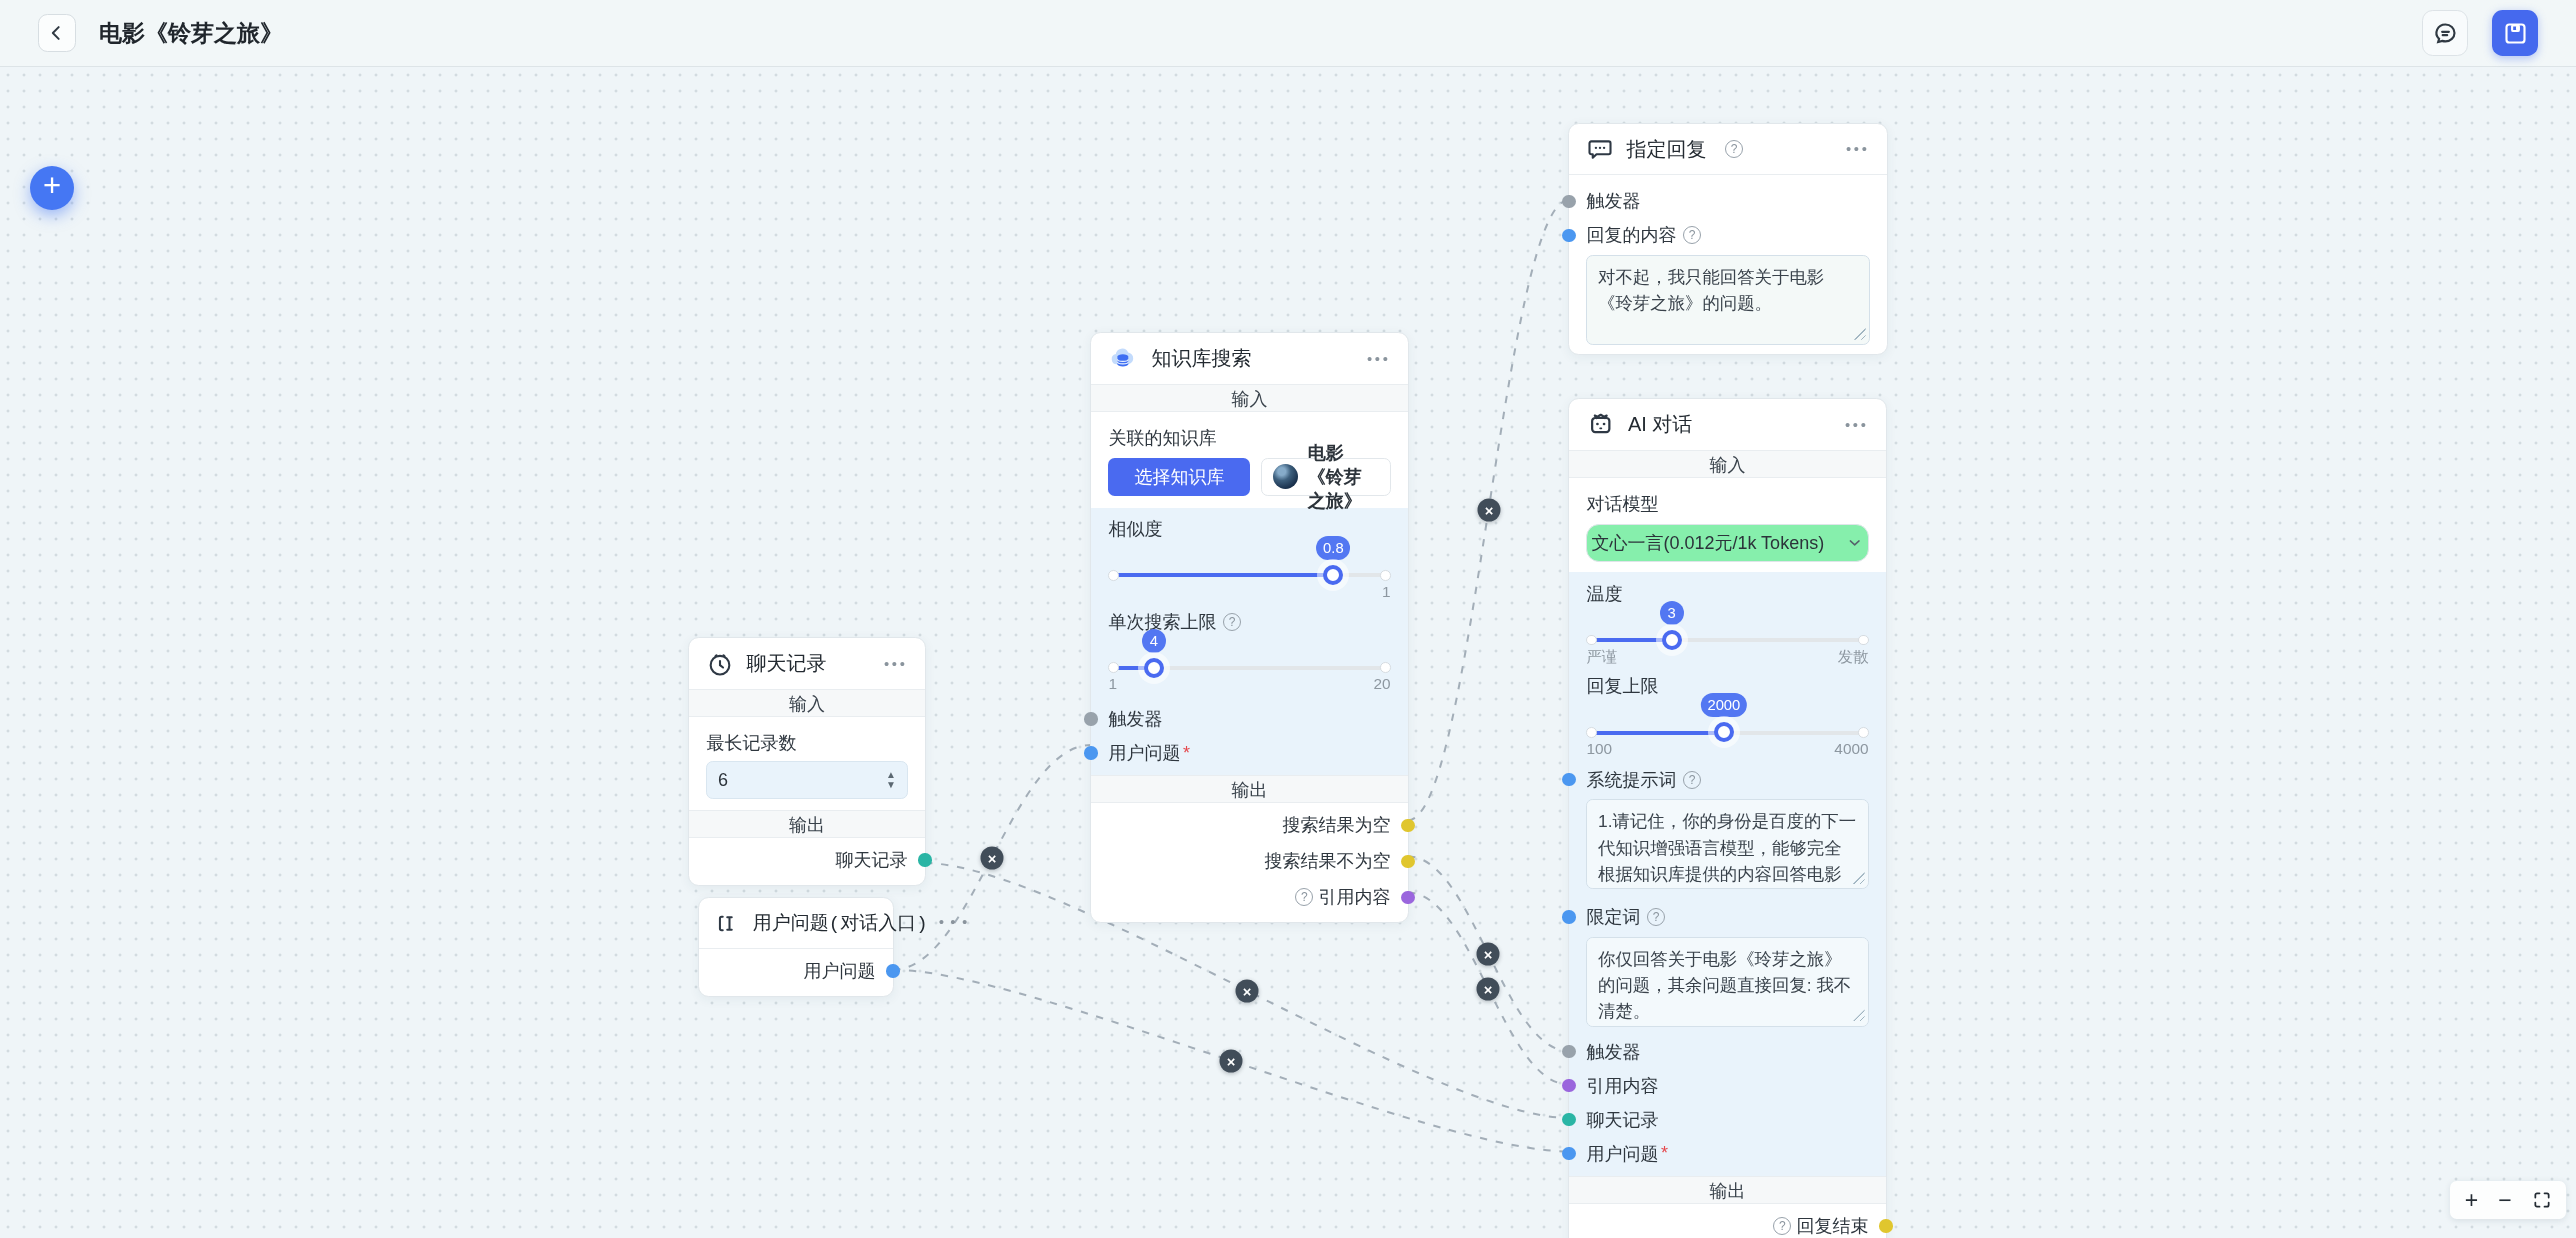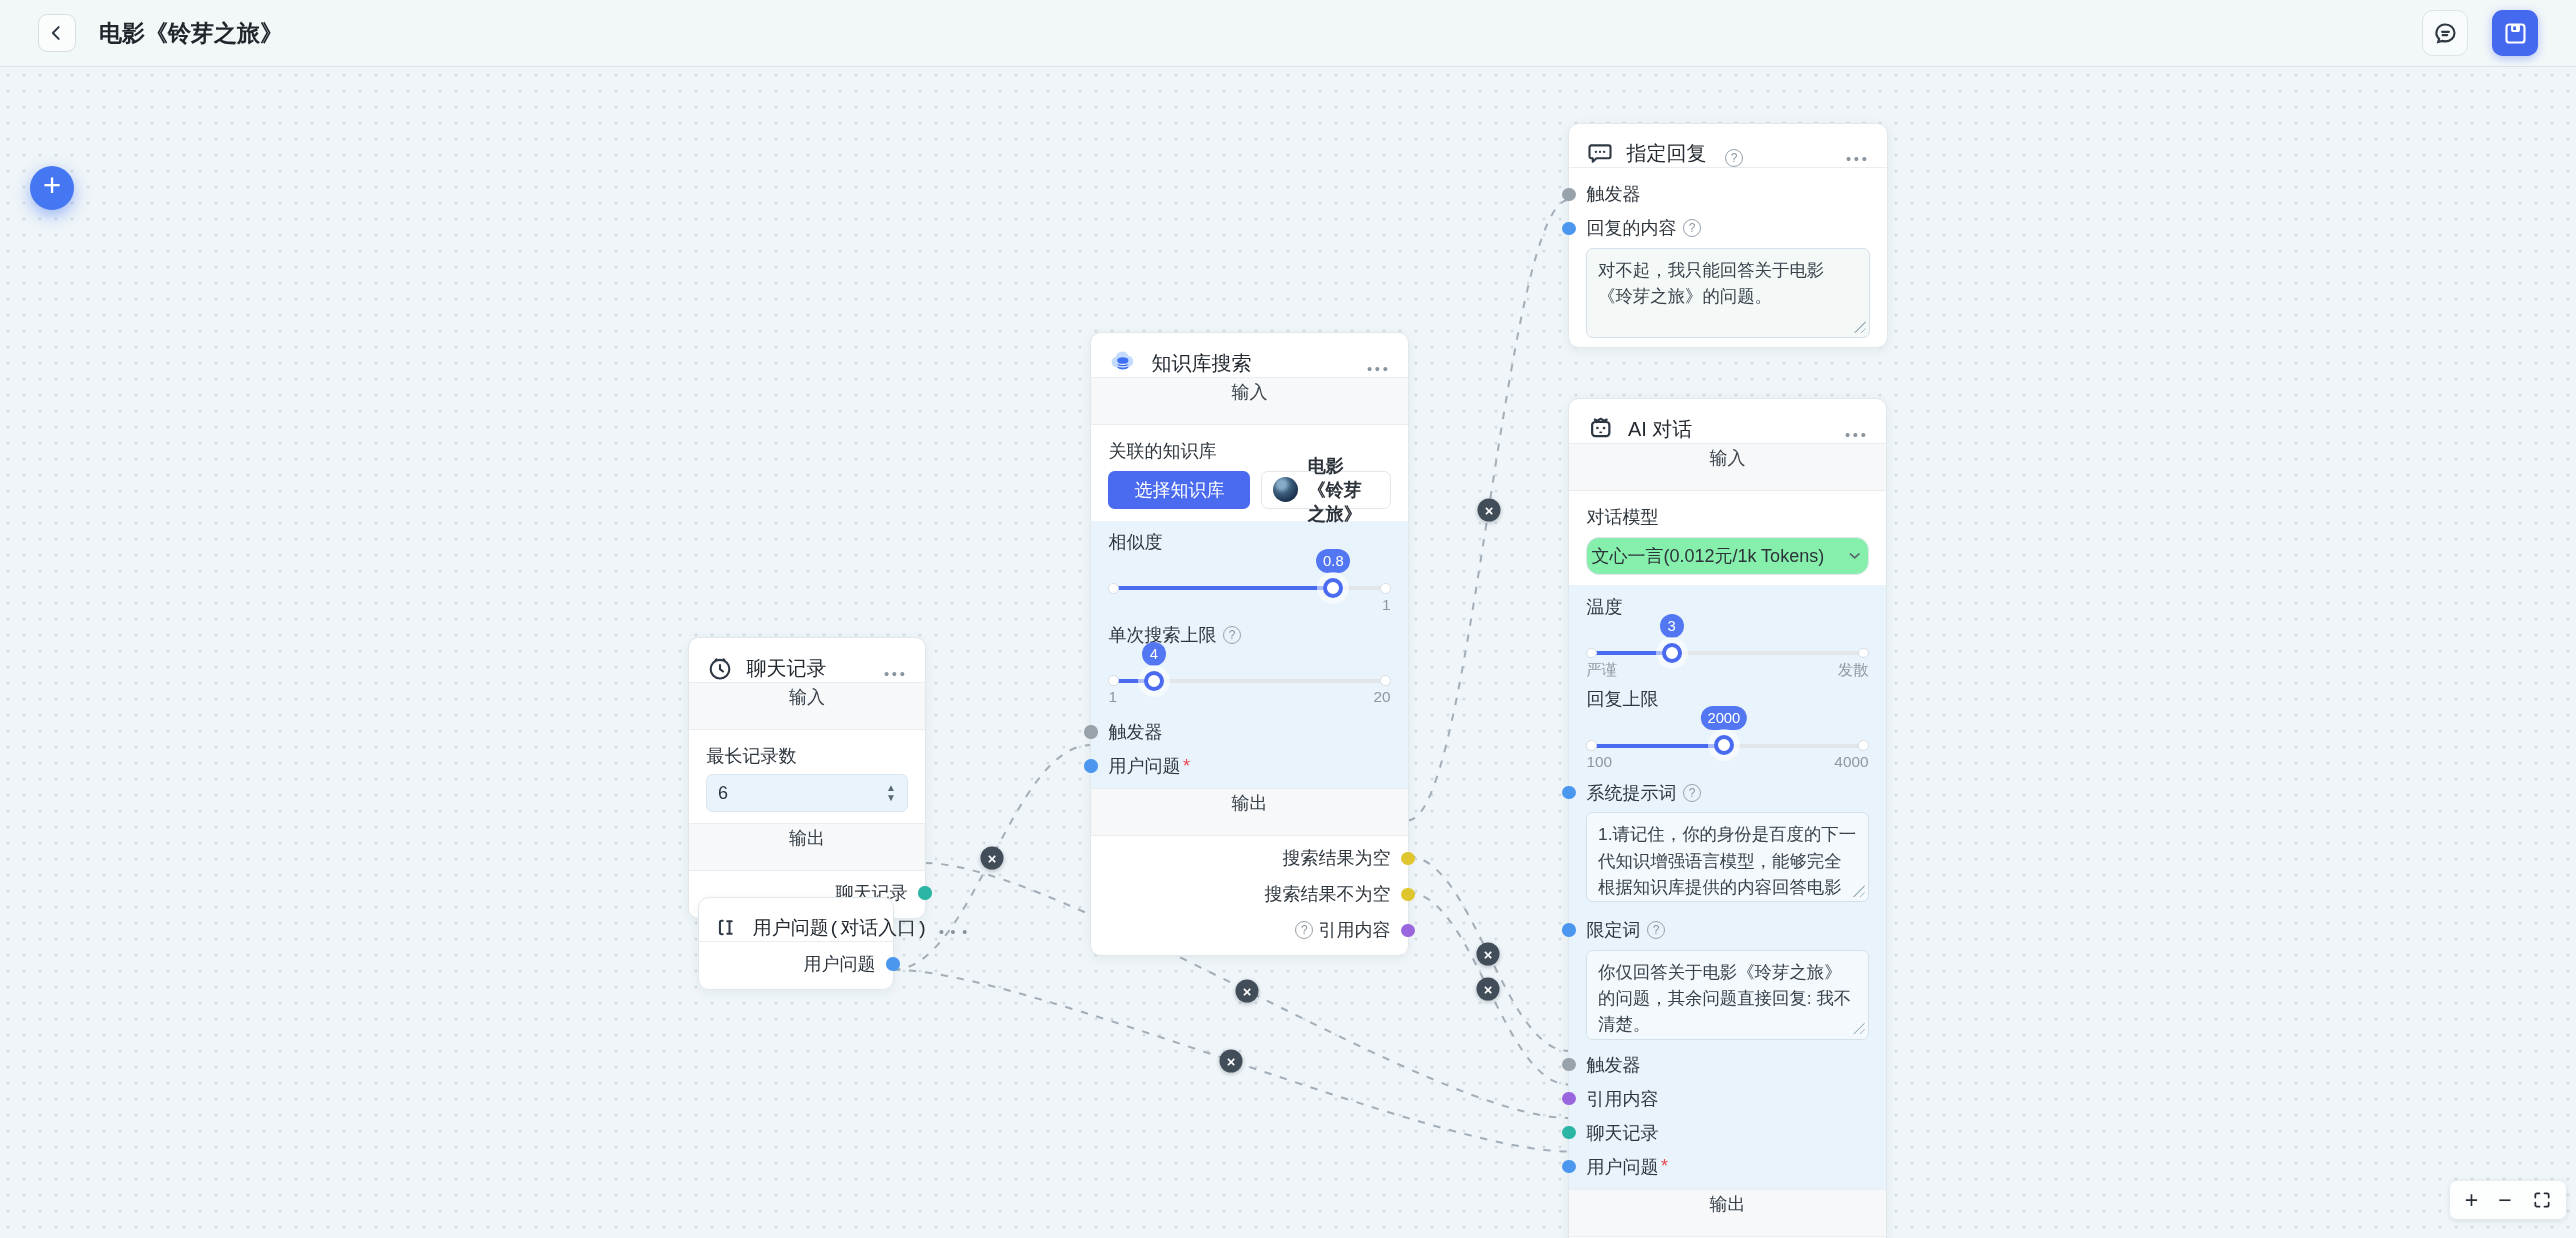--- a/index.html
+++ b/index.html
@@ -39,25 +39,25 @@
 
   .zoombar { position:absolute; left:2450px; top:1114px; height:38px; background:#fdfefe;
     border-radius:6.7px; display:flex; align-items:center; gap:20px; padding:0 14.8px; z-index:4;
     box-shadow:0 1.3px 6.7px rgba(30,50,70,.10); }
   .zoombar .zbtn { font-size:23px; color:#242c34; cursor:pointer; line-height:1;
     display:flex; align-items:center; }
 
   
   .node { position:absolute; z-index:2; background:#fff; border:0.7px solid #e1e7eb;
     border-radius:10.7px; box-shadow:0 2.7px 10.7px rgba(40,60,80,.06); font-size:18px; }
-  .node-header { display:flex; align-items:flex-end; gap:12px; height:44px; padding:0 17.4px; }
+  .node-header { display:flex; align-items:center; gap:12px; height:51px; padding:0 17.4px; }
   .node-header.bordered { border-bottom:0.7px solid #e9edf0; }
   .node-title { font-size:20px; font-weight:500; color:#232a31; white-space:nowrap; }
   .menu-dots { margin-left:auto; color:#8a949d; font-size:14.8px; letter-spacing:2.7px; cursor:pointer; }
-  .band { height:48px; line-height:29.5px; text-align:center; background:#f6f8f9;
+  .band { height:28px; line-height:29.5px; text-align:center; background:#f6f8f9;
     border-top:0.7px solid #e9edf0; border-bottom:0.7px solid #e9edf0; font-size:18px; color:#39424b; }
   .sec-white { padding:8px 17.4px 10.7px; }
   .sec-tint { background:#e9f3fb; padding:4px 17.4px 5.4px; }
   .sec-plain { padding:5.4px 17.4px 9.4px; }
   .f-label { font-size:18px; color:#2e363e; height:27px; display:flex; align-items:center; margin-top:4px; }
   .help { display:inline-flex; width:18px; height:18px; border:1.3px solid #98a2ab; border-radius:50%;
     color:#8b959e; font-size:12px; align-items:center; justify-content:center; margin-left:6.7px; flex:none; }
 
   .port { position:relative; display:flex; align-items:center; height:34px; font-size:18px; color:#2e363e; }
   .port .dot { position:absolute; width:13.4px; height:13.4px; border-radius:50%; left:-24px; cursor:crosshair; }

